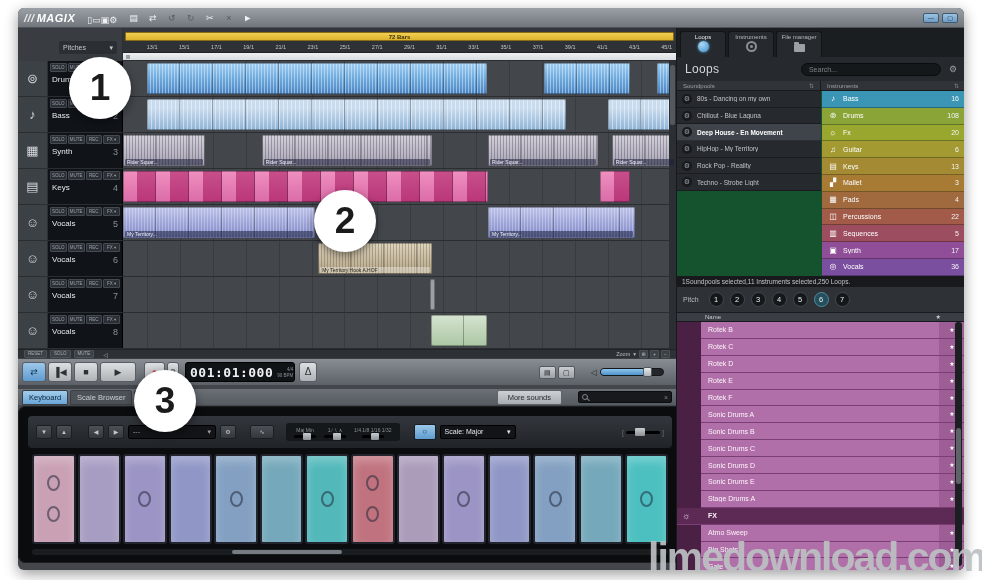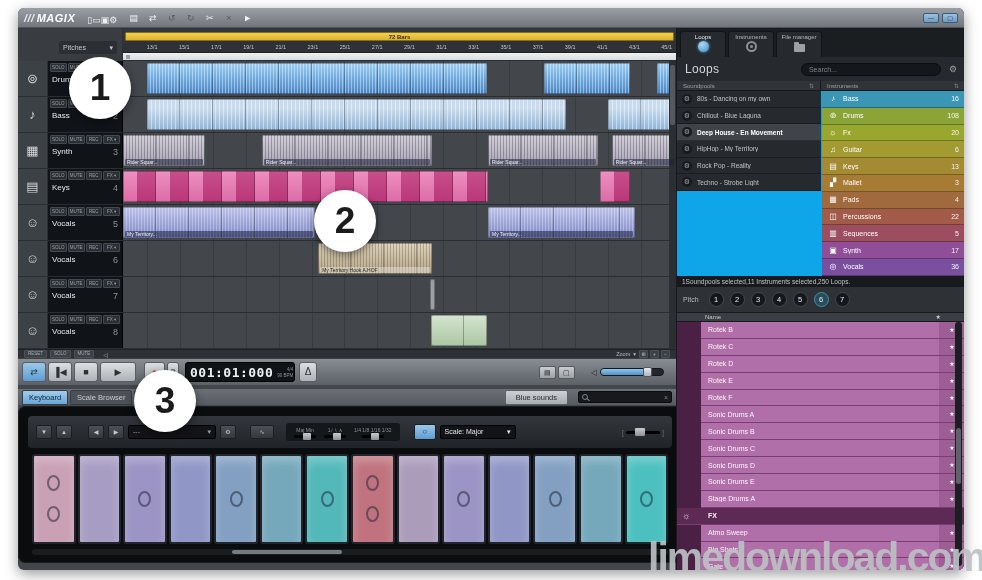--- a/index.html
+++ b/index.html
@@ -69,21 +69,21 @@
 #meter span{font-size:4.5px;line-height:5px;color:#8a9096;white-space:nowrap}
 .trbtn.metro{width:18px;margin-left:2px;font-size:10px}
 #trspacer{flex:1}
 .mini{width:17px;height:13px;background:linear-gradient(#c9ccd0,#9da2a7);border:1px solid #55595e;border-radius:2px;font-size:7px;line-height:11px;text-align:center;color:#2c3136}
 #vol{display:flex;align-items:center;gap:3px;margin:0 8px 0 14px}
 #vol .spk{color:#2c3136;font-size:8px}
 #voltrack{width:64px;height:8px;background:#23272b;border-radius:4px;position:relative;border:1px solid #15181b}
 #volfill{position:absolute;left:0;top:0;bottom:0;width:72%;background:linear-gradient(#8ec6ec,#4f93cc);border-radius:4px}
 #volknob{position:absolute;left:68%;top:-2px;width:9px;height:10px;background:linear-gradient(#e8eaec,#b0b4b8);border:1px solid #55595e;border-radius:2px}
 
-#btabs{position:absolute;left:0;top:380px;width:658px;height:17px;background:linear-gradient(#6a7076,#565b61);display:flex;align-items:center;padding:0 4px;gap:4px;border-top:1px solid #43474c}
+#btabs{position:absolute;left:0;top:380px;width:658px;height:17px;background:linear-gradient(#6a7076,#565b61);display:flex;align-items:center;padding:0 4px;gap:10px;border-top:1px solid #43474c}
 .btab{background:#4c5157;border:1px solid #3a3e43;border-radius:2px 2px 0 0;color:#c8ccd0;font-size:7.5px;padding:2px 6px}
 .btab.active{background:linear-gradient(#a2cdec,#6aa6d8);color:#0e2436}
 #moresounds{margin-left:auto;background:linear-gradient(#cdd1d5,#a8adb2);border:1px solid #5e6368;border-radius:2px;color:#2a2e33;font-size:7.5px;padding:2px 10px}
 #bsearch{width:94px;height:12px;background:#17191c;border:1px solid #0a0c0e;border-radius:2px;margin-left:6px;display:flex;align-items:center;padding:0 3px;gap:3px}
 #bsearch .x{color:#7d838a;font-size:7px;margin-left:auto}
 .mag{width:6px;height:6px;border:1.3px solid #7d838a;border-radius:50%;position:relative;flex:none}
 .mag::after{content:"";position:absolute;width:4px;height:1.3px;background:#7d838a;transform:rotate(45deg);right:-3px;bottom:-1px}
 
 #kbpanel{position:absolute;left:0;top:398px;width:664px;height:157px;background:#0a0c0e;border-radius:8px;box-shadow:inset 0 0 0 1px #1c1f22}
 #kbtoolbar{position:absolute;left:10px;right:10px;top:10px;height:32px;background:linear-gradient(#33373d,#202428);border-radius:4px;display:flex;align-items:center;padding:0 8px;gap:4px}
@@ -102,21 +102,21 @@
 .key{flex:1;border-radius:3px;border:2px solid #23252e;position:relative;box-shadow:inset 0 6px 10px rgba(255,255,255,.25)}
 .key .dot{display:none;position:absolute;left:50%;width:13px;height:16px;margin-left:-6.5px;border:2px solid rgba(35,40,60,.55);border-radius:50%}
 .key .dot.mid{top:50%;margin-top:-8px}
 .key .dot.top{top:22%}
 .key .dot.bot{top:58%}
 .key.d1 .dot.mid{display:block}
 .key.d2 .dot.top,.key.d2 .dot.bot{display:block}
 #kbscroll{position:absolute;left:14px;right:14px;top:143px;height:6px;background:#1a1d20;border-radius:3px}
 #kbscroll i{position:absolute;left:200px;width:110px;top:1px;bottom:1px;background:#777c82;border-radius:3px}
 
-#rightpanel{position:absolute;left:658px;top:20px;width:288px;height:542px;background:#0ea5e9;border-left:1px solid #17191c}
+#rightpanel{position:absolute;left:658px;top:20px;width:288px;height:542px;background:#14532d;border-left:1px solid #17191c}
 #rp-tabs{position:absolute;left:0;top:0;width:288px;height:29px;background:#1b1e21;display:flex;gap:2px;padding:3px 3px 0}
 .rptab{width:46px;background:#26292d;border:1px solid #121417;border-bottom:none;border-radius:3px 3px 0 0;display:flex;flex-direction:column;align-items:center;padding-top:2px;gap:1px}
 .rptab .lbl{font-size:6px;color:#b4b9be;white-space:nowrap}
 .rptab.active .lbl{color:#e8ecef}
 .tabicon{width:11px;height:11px;display:block}
 .tabicon[data-icon="loops"]{background:radial-gradient(circle at 35% 30%,#aed8f4,#3d8fc9);border-radius:50%;box-shadow:0 0 3px #5aa8e0}
 .tabicon[data-icon="instruments"]{border:2px solid #8a9096;border-radius:50%;position:relative}
 .tabicon[data-icon="instruments"]::after{content:"";position:absolute;left:2px;top:2px;width:3px;height:3px;background:#8a9096;border-radius:50%}
 .tabicon[data-icon="folder"]{background:#9aa0a6;height:8px;margin-top:3px;border-radius:1px;position:relative}
 .tabicon[data-icon="folder"]::before{content:"";position:absolute;top:-2px;left:0;width:5px;height:2px;background:#9aa0a6;border-radius:1px 1px 0 0}
@@ -479,21 +479,21 @@
         </span>
     </span>
   </div>
 
   <div id="btabs">
     <span style="display:flex;gap:2px">
         <span class="btab active">Keyboard</span>
         <span class="btab">Scale Browser</span>
         <span class="btab">Templates</span>
       </span>
-    <span id="moresounds">Blue sounds</span>
+    <span id="moresounds">More sounds</span>
     <span id="bsearch">
       <span class="mag"></span>
       <span class="x">×</span>
     </span>
   </div>
 
   <div id="kbpanel">
     <div id="kbtoolbar">
       <span class="kbtn">▼</span>
       <span class="kbtn">▲</span>

